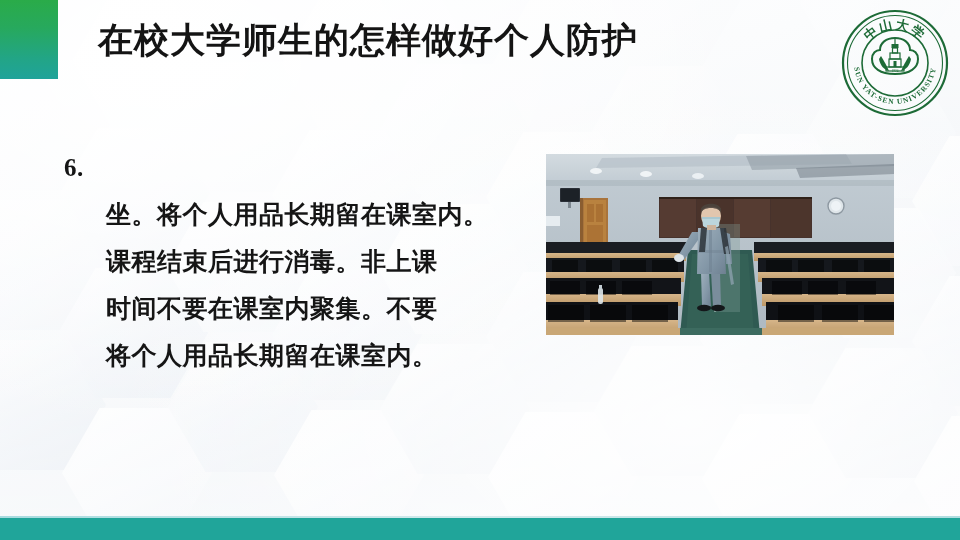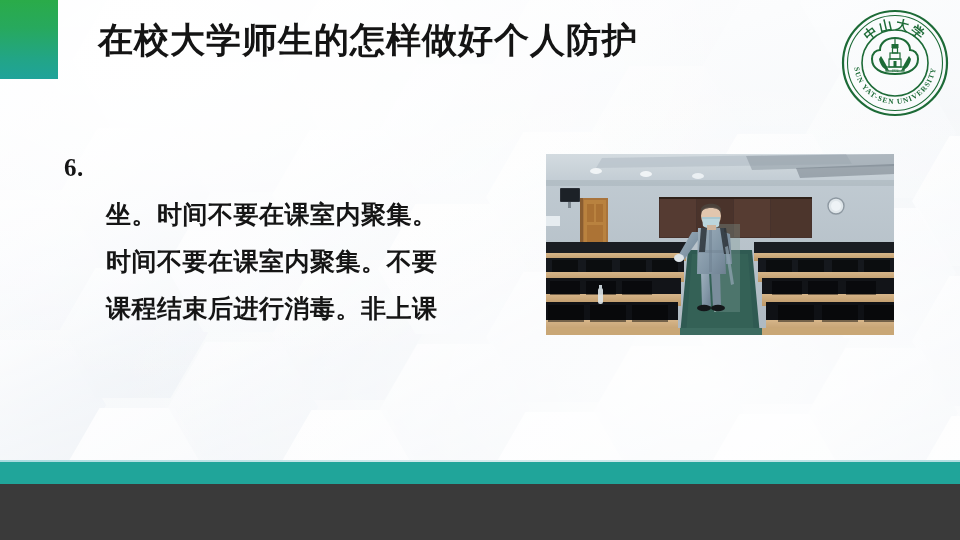--- a/index.html
+++ b/index.html
@@ -3,21 +3,21 @@
 <meta charset="utf-8">
 <style>
   html, body {
     margin: 0;
     padding: 0;
     background: #3a3a3a;
   }
   .slide {
     position: relative;
     width: 960px;
-    height: 484px;
+    height: 540px;
     overflow: hidden;
     background: #84cc16;
     font-family: "Liberation Sans", "DejaVu Sans", sans-serif;
   }
 
   
   .bg-base {
     position: absolute;
     inset: 0;
     background:
@@ -234,29 +234,33 @@
       <text x="55" y="64" font-size="3.4" fill="#1d6b37" text-anchor="middle" font-family="'Liberation Serif',serif">1924</text>
     </svg>
   </div>
 
   <div class="body-block">
     <div class="body-line">
       <span class="item-num">6.</span>
     </div>
     <div class="body-line">
       <span class="indent"></span>
-      <span>坐。时间不要在课室内聚集。</span>
+      <span>坐。将个人用品长期留在课室内。</span>
+    </div>
+    <div class="body-line">
+      <span class="indent"></span>
+      <span>课程结束后进行消毒。非上课</span>
     </div>
     <div class="body-line">
       <span class="indent"></span>
       <span>时间不要在课室内聚集。不要</span>
     </div>
     <div class="body-line">
       <span class="indent"></span>
-      <span>课程结束后进行消毒。非上课</span>
+      <span>将个人用品长期留在课室内。</span>
     </div>
   </div>
 
   <div class="photo">
     <svg viewBox="0 0 348 181" width="348" height="181">
       <defs>
         <linearGradient id="wallG" x1="0" y1="0" x2="0" y2="1">
           <stop offset="0%" stop-color="#c3cdd4"></stop>
           <stop offset="100%" stop-color="#aeb9c2"></stop>
         </linearGradient>

